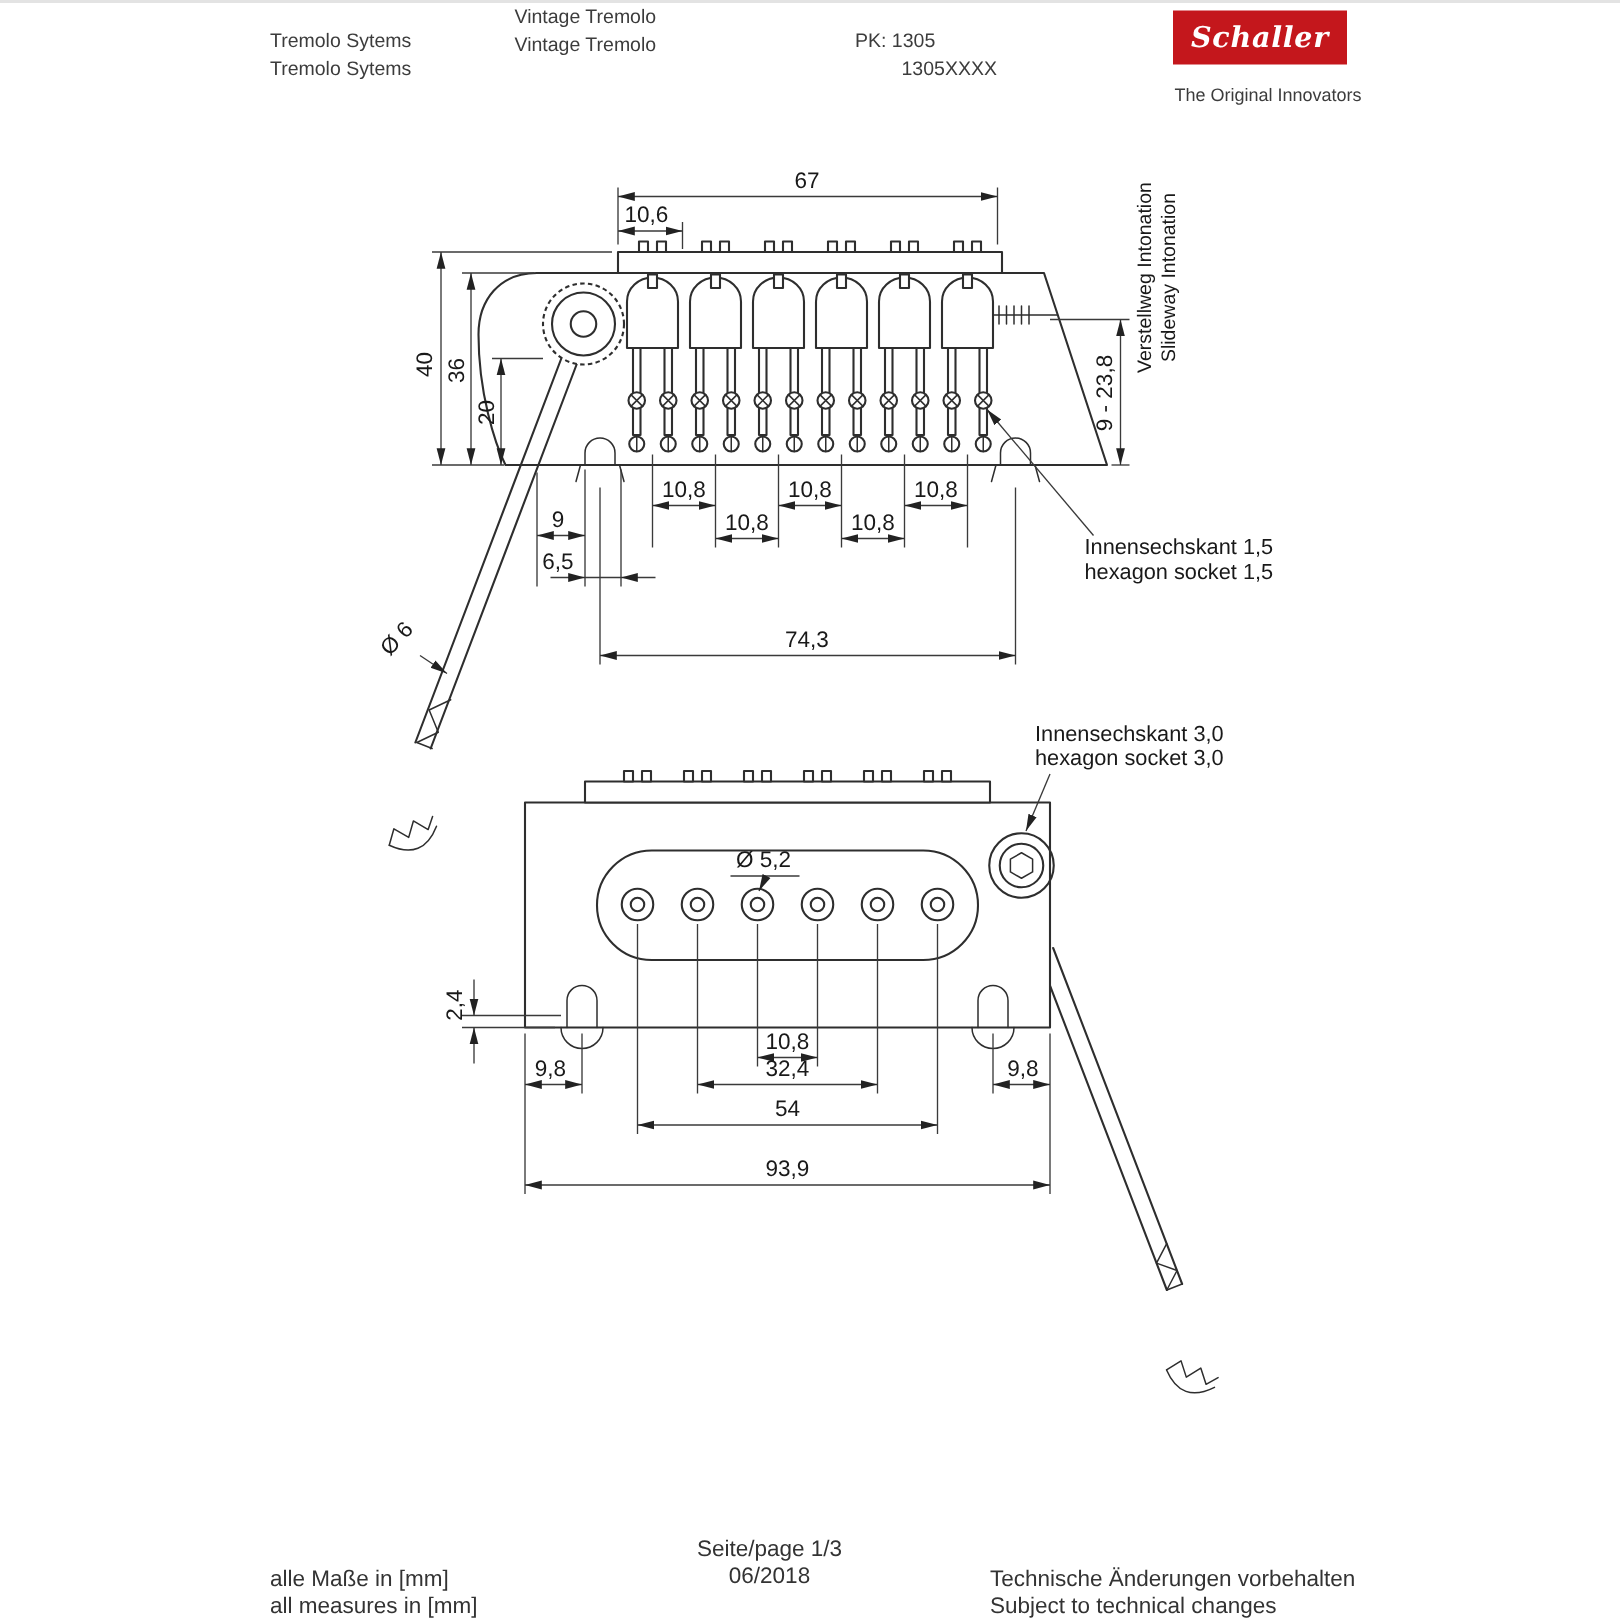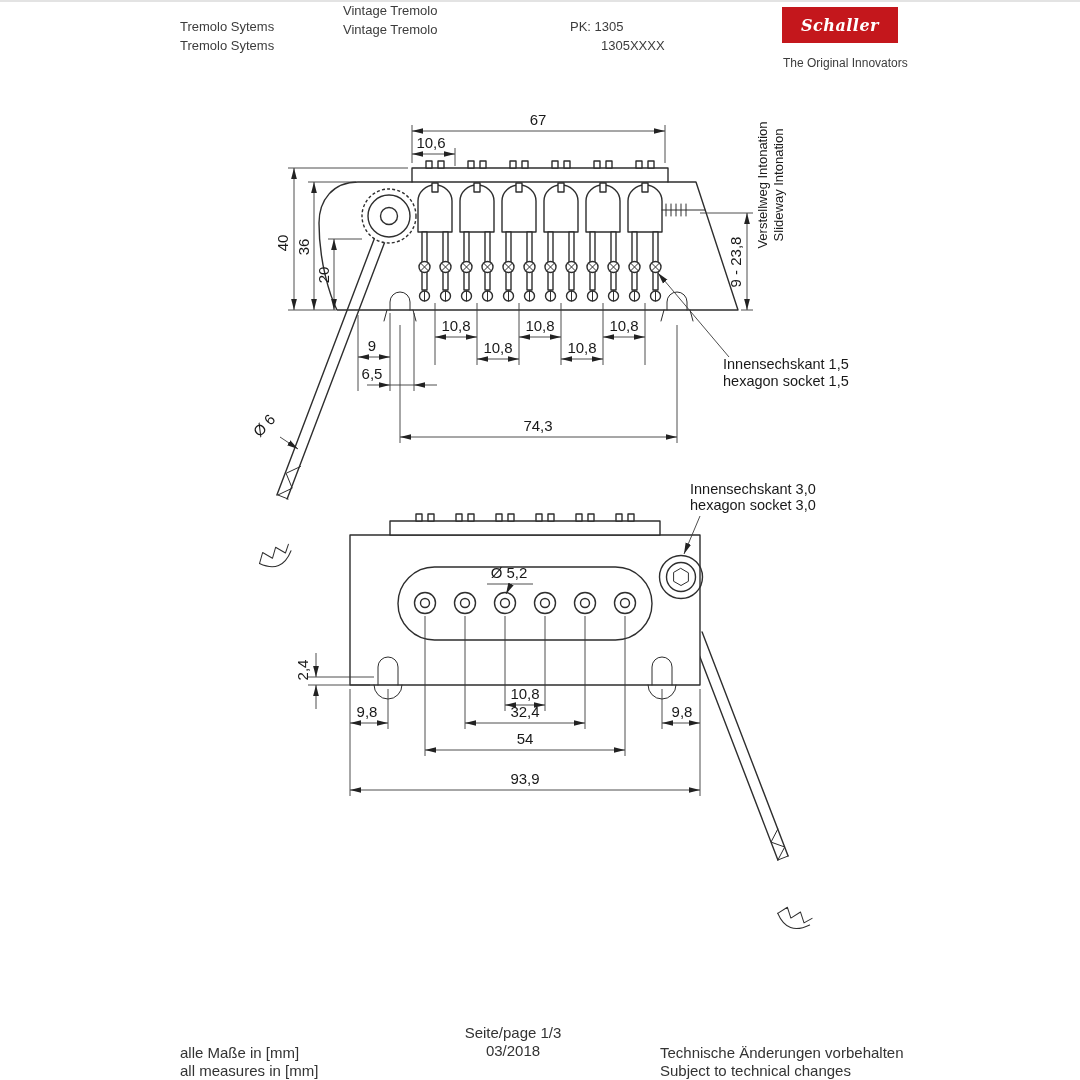--- a/index.html
+++ b/index.html
@@ -6,21 +6,21 @@
   body {
     width:1080px; height:1080px; background:#ffffff; position:relative;
     font-family:"Liberation Sans", sans-serif; overflow:hidden; color:#333;
   }
   .topline { position:absolute; top:0; left:0; right:0; height:2px; background:#e3e3e3; }
   .header-col { position:absolute; font-size:13px; line-height:19px; color:#3c3c3c; white-space:nowrap; }
   .pk-indent { padding-left:31px; }
   .logo-box {
     position:absolute; left:782px; top:7px; width:116px; height:36px; background:#c4171c;
     color:#fff; display:flex; align-items:center; justify-content:center;
-    font-family:"DejaVu Serif", serif; font-style:italic; font-weight:bold; font-size:16px;
+    font-family:"DejaVu Serif", serif; font-style:italic; font-weight:bold; font-size:19px;
     letter-spacing:0.5px;
   }
   .logo-tagline { position:absolute; left:783px; top:56px; font-size:12px; color:#3c3c3c; white-space:nowrap; }
   svg.drawing { position:absolute; left:0; top:0; width:1080px; height:1080px; }
   .footer-col { position:absolute; font-size:15px; line-height:18px; color:#333; white-space:nowrap; }
   .footer-center { width:200px; text-align:center; }
 
   
   .ol  { fill:none; stroke:#2e2e2e; stroke-width:1.4; stroke-linejoin:round; stroke-linecap:round; }
   .olw { fill:#ffffff; stroke:#2e2e2e; stroke-width:1.4; stroke-linejoin:round; }
@@ -323,18 +323,18 @@
     </g>
   </g>
 </svg>
 
 <div class="footer-col" style="left:180px; top:1044px">
   <div>alle Maße in [mm]</div>
   <div>all measures in [mm]</div>
 </div>
 <div class="footer-col footer-center" style="left:413px; top:1024px">
   <div>Seite/page 1/3</div>
-  <div>03/2018</div>
+  <div>06/2018</div>
 </div>
 <div class="footer-col" style="left:660px; top:1044px">
   <div>Technische Änderungen vorbehalten</div>
   <div>Subject to technical changes</div>
 </div>
 
 </body></html>

